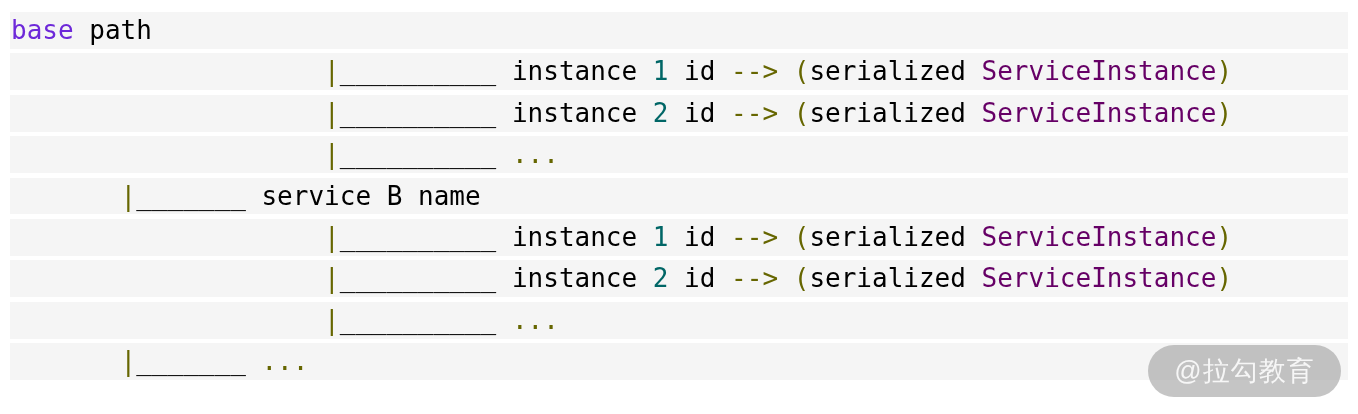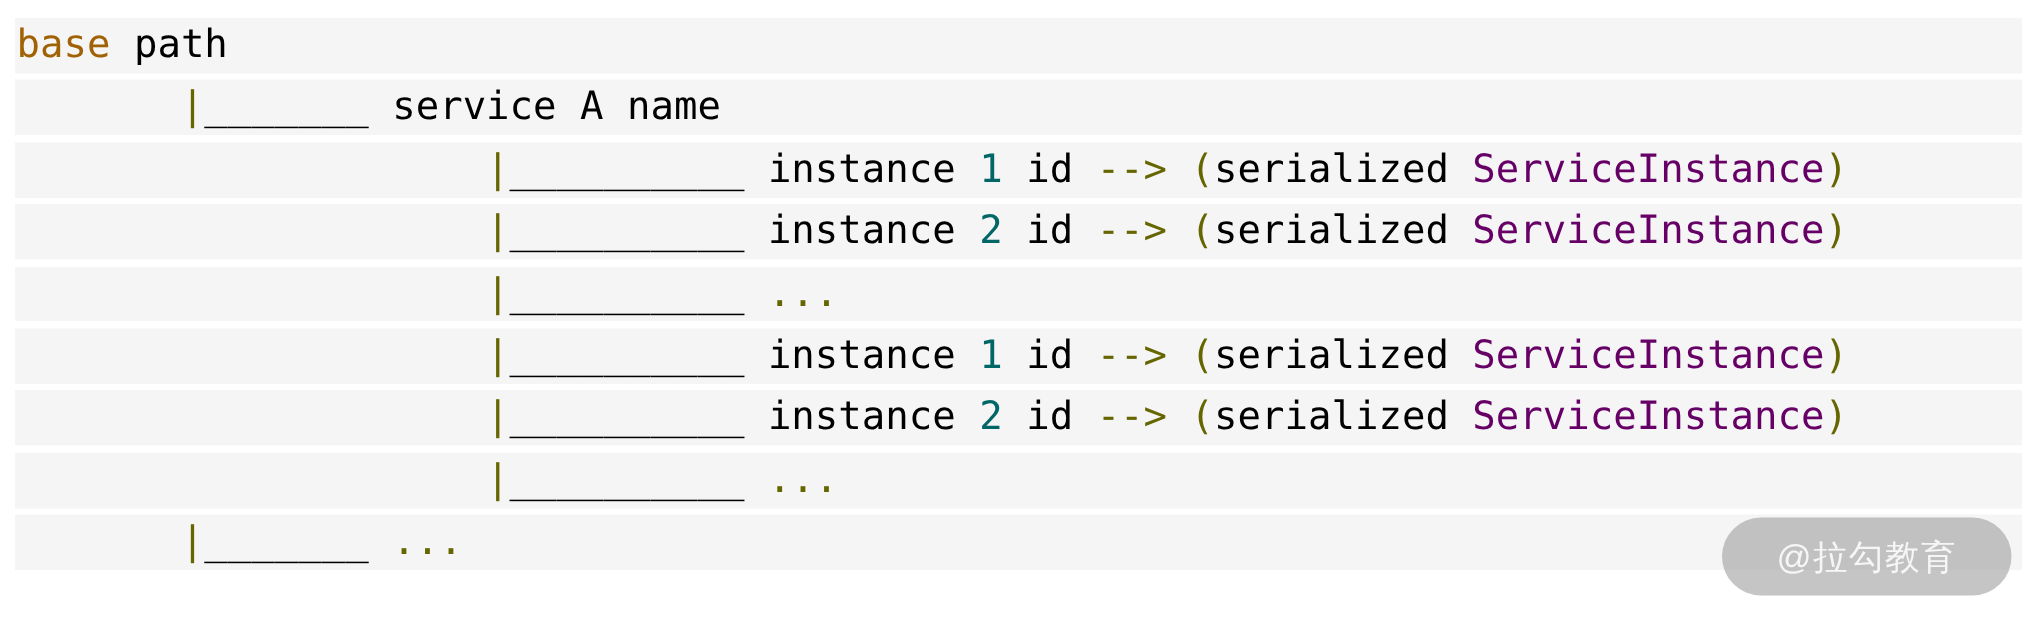--- a/index.html
+++ b/index.html
@@ -34,34 +34,34 @@
     left: 1148px;
     top: 345px;
     width: 193px;
     height: 52px;
     border-radius: 26px;
     background: rgba(158, 158, 158, 0.6);
     display: flex;
     align-items: center;
     justify-content: center;
     font-family: "Liberation Sans", sans-serif;
-    font-size: 23px;
+    font-size: 27px;
     color: rgba(255, 255, 255, 0.85);
     letter-spacing: 1px;
   }
 </style>
 </head>
 <body>
 
 <div class="code-block">
-    <div class="code-line"><span style="color: #a16207;">base</span><span style="color: rgb(0, 0, 0); margin-top: 32px;"> path</span></div>
-    <div class="code-line"><span style="color: rgb(0, 0, 0);">       </span><span style="color: rgb(102, 102, 0);">|</span><span style="color: rgb(0, 0, 0);">_______ service A name</span></div>
+    <div class="code-line"><span style="color: #6d28d9;">base</span><span style="color: rgb(0, 0, 0); margin-top: 32px;"> path</span></div>
     <div class="code-line"><span style="color: rgb(0, 0, 0);">                    </span><span style="color: rgb(102, 102, 0);">|</span><span style="color: rgb(0, 0, 0);">__________ instance </span><span style="color: rgb(0, 102, 102);">1</span><span style="color: rgb(0, 0, 0);"> id </span><span style="color: rgb(102, 102, 0);">--&gt;</span><span style="color: rgb(0, 0, 0);"> </span><span style="color: rgb(102, 102, 0);">(</span><span style="color: rgb(0, 0, 0);">serialized </span><span style="color: rgb(102, 0, 102);">ServiceInstance</span><span style="color: rgb(102, 102, 0);">)</span></div>
     <div class="code-line"><span style="color: rgb(0, 0, 0);">                    </span><span style="color: rgb(102, 102, 0);">|</span><span style="color: rgb(0, 0, 0);">__________ instance </span><span style="color: rgb(0, 102, 102);">2</span><span style="color: rgb(0, 0, 0);"> id </span><span style="color: rgb(102, 102, 0);">--&gt;</span><span style="color: rgb(0, 0, 0);"> </span><span style="color: rgb(102, 102, 0);">(</span><span style="color: rgb(0, 0, 0);">serialized </span><span style="color: rgb(102, 0, 102);">ServiceInstance</span><span style="color: rgb(102, 102, 0);">)</span></div>
     <div class="code-line"><span style="color: rgb(0, 0, 0);">                    </span><span style="color: rgb(102, 102, 0);">|</span><span style="color: rgb(0, 0, 0);">__________ </span><span style="color: rgb(102, 102, 0);">...</span></div>
+    <div class="code-line"><span style="color: rgb(0, 0, 0);">       </span><span style="color: rgb(102, 102, 0);">|</span><span style="color: rgb(0, 0, 0);">_______ service B name</span></div>
     <div class="code-line"><span style="color: rgb(0, 0, 0);">                    </span><span style="color: rgb(102, 102, 0);">|</span><span style="color: rgb(0, 0, 0);">__________ instance </span><span style="color: rgb(0, 102, 102);">1</span><span style="color: rgb(0, 0, 0);"> id </span><span style="color: rgb(102, 102, 0);">--&gt;</span><span style="color: rgb(0, 0, 0);"> </span><span style="color: rgb(102, 102, 0);">(</span><span style="color: rgb(0, 0, 0);">serialized </span><span style="color: rgb(102, 0, 102);">ServiceInstance</span><span style="color: rgb(102, 102, 0);">)</span></div>
     <div class="code-line"><span style="color: rgb(0, 0, 0);">                    </span><span style="color: rgb(102, 102, 0);">|</span><span style="color: rgb(0, 0, 0);">__________ instance </span><span style="color: rgb(0, 102, 102);">2</span><span style="color: rgb(0, 0, 0);"> id </span><span style="color: rgb(102, 102, 0);">--&gt;</span><span style="color: rgb(0, 0, 0);"> </span><span style="color: rgb(102, 102, 0);">(</span><span style="color: rgb(0, 0, 0);">serialized </span><span style="color: rgb(102, 0, 102);">ServiceInstance</span><span style="color: rgb(102, 102, 0);">)</span></div>
     <div class="code-line"><span style="color: rgb(0, 0, 0);">                    </span><span style="color: rgb(102, 102, 0);">|</span><span style="color: rgb(0, 0, 0);">__________ </span><span style="color: rgb(102, 102, 0);">...</span></div>
     <div class="code-line"><span style="color: rgb(0, 0, 0);">       </span><span style="color: rgb(102, 102, 0);">|</span><span style="color: rgb(0, 0, 0);">_______ </span><span style="color: rgb(102, 102, 0);">...</span></div>
   </div>
 
 <div class="watermark">
   <span>@拉勾教育</span>
 </div>
 

